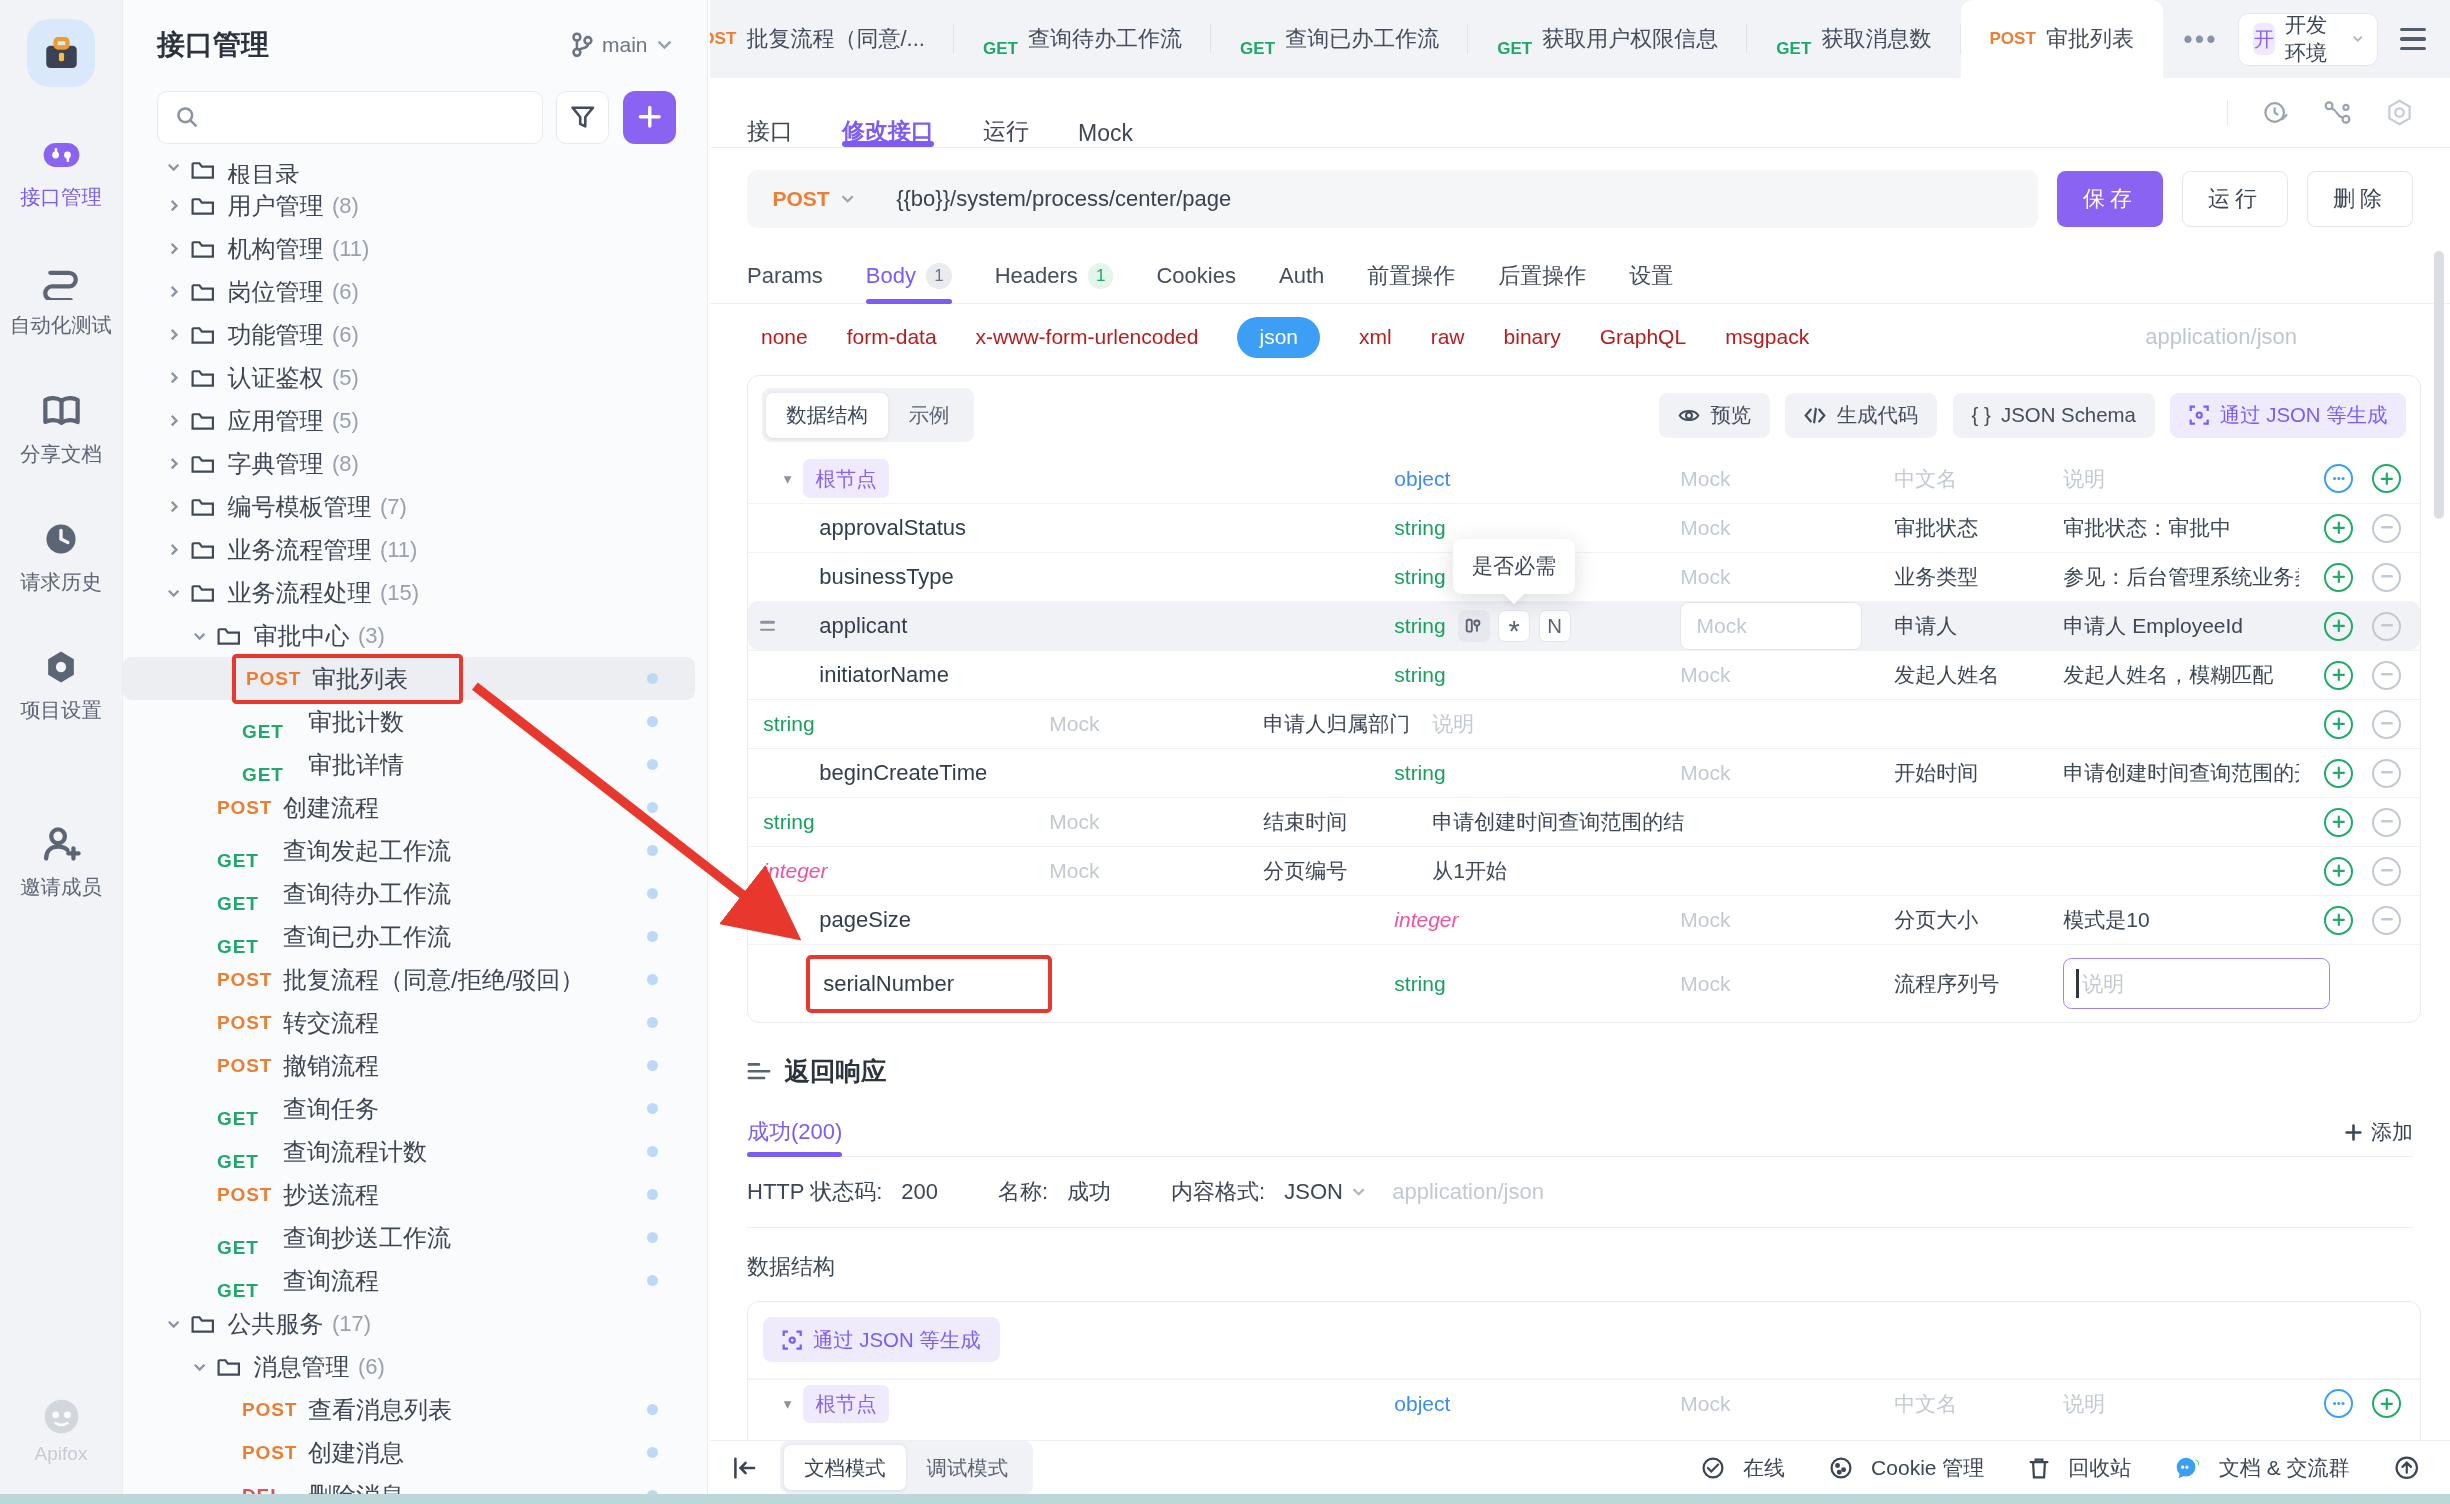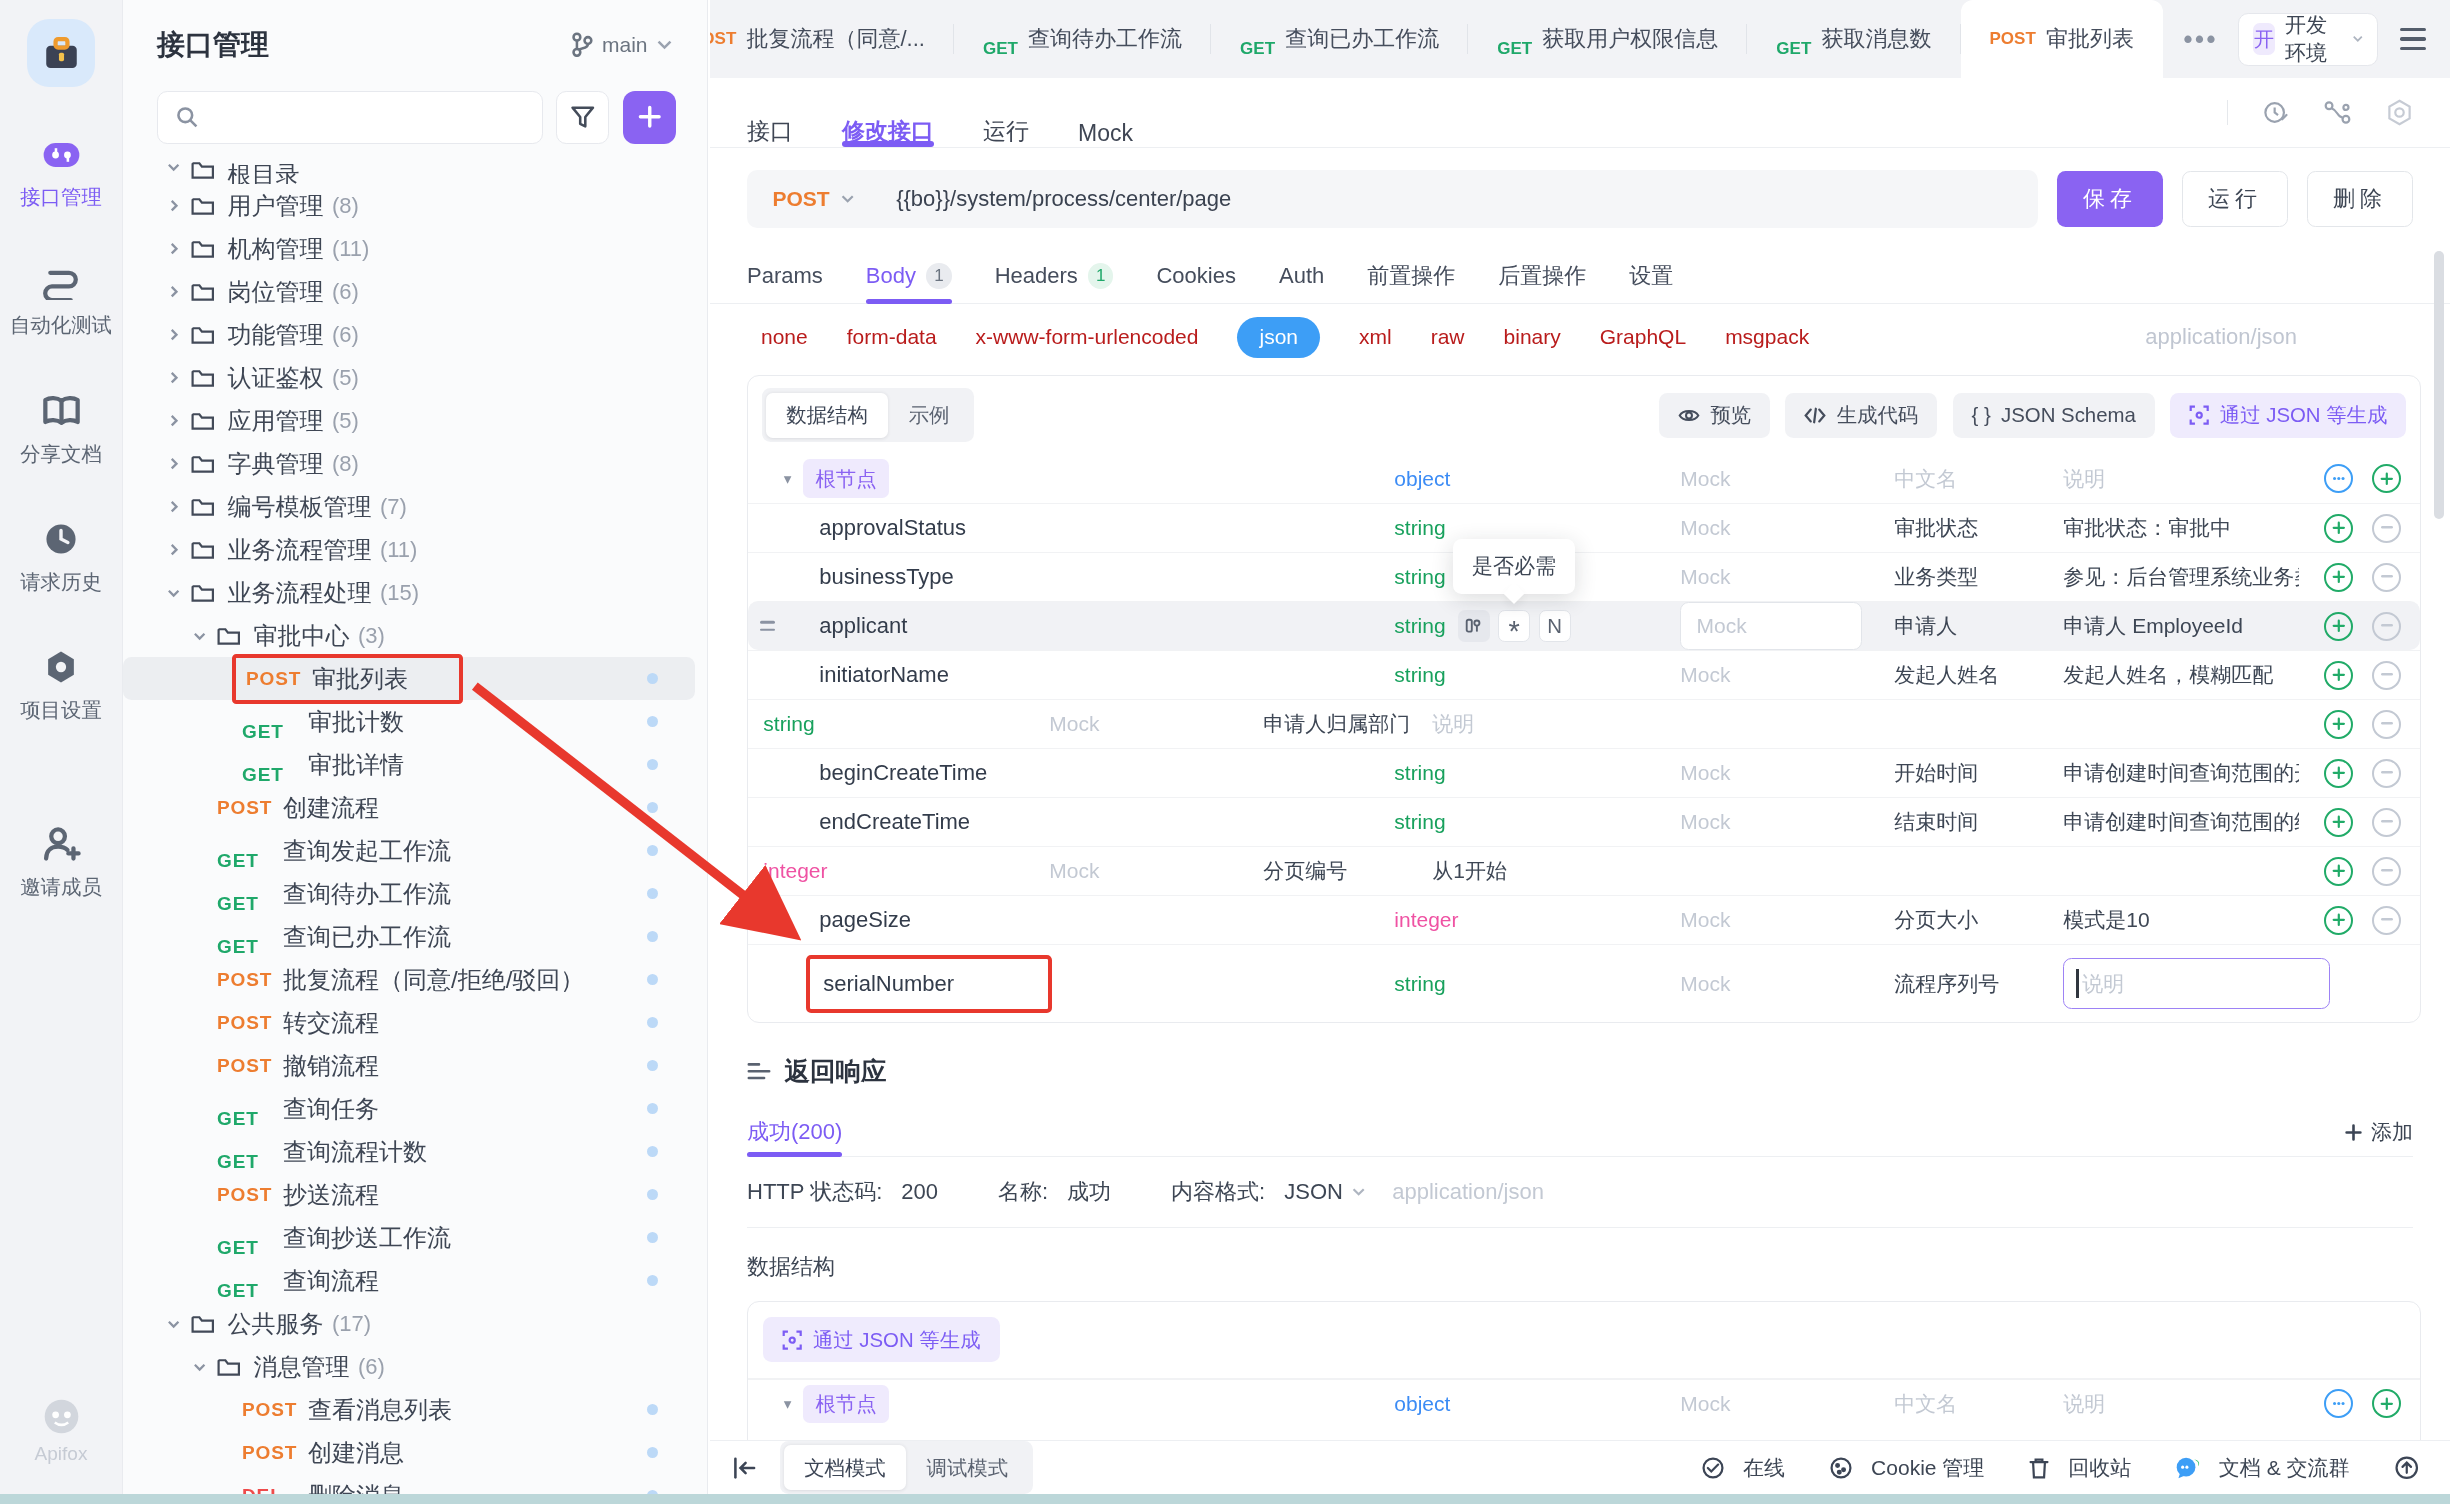--- a/index.html
+++ b/index.html
@@ -95,21 +95,21 @@
   .srow{display:flex;align-items:center;min-height:49px;border-top:0.9px solid #f1f2f4;padding:0 15.3px;position:relative;}
   .srow.rootrow{border-top:none;}
   .srow.hovered{background:var(--graybg);border-radius:10.2px;}
   .srow.tall{min-height:78px;}
   .c-name{flex:0 0 631px;display:flex;align-items:center;padding-left:56px;min-width:0;}
   .rootrow .c-name{padding-left:20.4px;gap:12px;}
   .tri{color:#8b93a2;font-size:15.3px;}
   .node-pill{background:var(--accent-bg);color:#8a63f2;font-size:20.4px;border-radius:6.8px;padding:5.1px 12px;}
   .fname{font-size:22px;color:#333c4b;}
   .c-type{flex:0 0 286px;display:flex;align-items:center;gap:10.2px;font-size:21px;}
-  .c-type .t[data-type="string"]{color:var(--t-string);} .c-type .t[data-type="integer"]{color:var(--t-integer);} .c-type .t[data-type="object"]{color:var(--t-object);}
+  .c-type .t[data-type="string"]{color:var(--t-string);} .c-type .t[data-type="integer"]{color:var(--t-integer);font-style:italic;} .c-type .t[data-type="object"]{color:var(--t-object);}
   .c-mock{flex:0 0 214px;font-size:21px;color:var(--ph);}
   .mock-input{width:182px;height:48px;background:#fff;border:0.9px solid #e2e5ea;border-radius:8.5px;display:flex;align-items:center;padding-left:15.3px;color:var(--ph);}
   .c-cn{flex:0 0 169px;font-size:21px;color:var(--ink);white-space:nowrap;overflow:hidden;}
   .c-desc{flex:1;font-size:21px;color:var(--ink);white-space:nowrap;overflow:hidden;display:flex;align-items:center;}
   .phc{color:var(--ph);}
   .c-act{flex:0 0 106px;display:flex;gap:19px;justify-content:flex-end;align-items:center;padding-right:3.4px;}
   .cir{width:29px;height:29px;border-radius:50%;display:flex;align-items:center;justify-content:center;cursor:pointer;}
   .drag{position:absolute;left:12px;top:50%;transform:translateY(-50%);display:flex;flex-direction:column;gap:5.1px;cursor:grab;}
   .drag i{width:15.3px;height:2.6px;background:#8b93a2;border-radius:1.7px;display:block;}
   .mini{width:32px;height:32px;border-radius:6.8px;display:flex;align-items:center;justify-content:center;font-size:20.4px;color:#5a6270;cursor:pointer;position:relative;}
@@ -1153,23 +1153,20 @@
             <span class="cir" style="border:2.1px solid #c3c9d3;">
               <svg width="12" height="3.4" viewBox="0 0 14 4">
                 <rect width="14" height="3" rx="1.5" fill="#c3c9d3"></rect>
               </svg>
             </span>
           </div>
         </div>
 
         <div class="srow">
 
-          <div class="c-name">
-            <span><span class="fname">endCreateTime</span></span>
-          </div>
           <div class="c-type">
             <span class="t" data-type="string">string</span>
 
           </div>
           <div class="c-mock">
             <span>Mock</span>
             
           </div>
           <div class="c-cn"><span>结束时间</span></div>
           <div class="c-desc">

